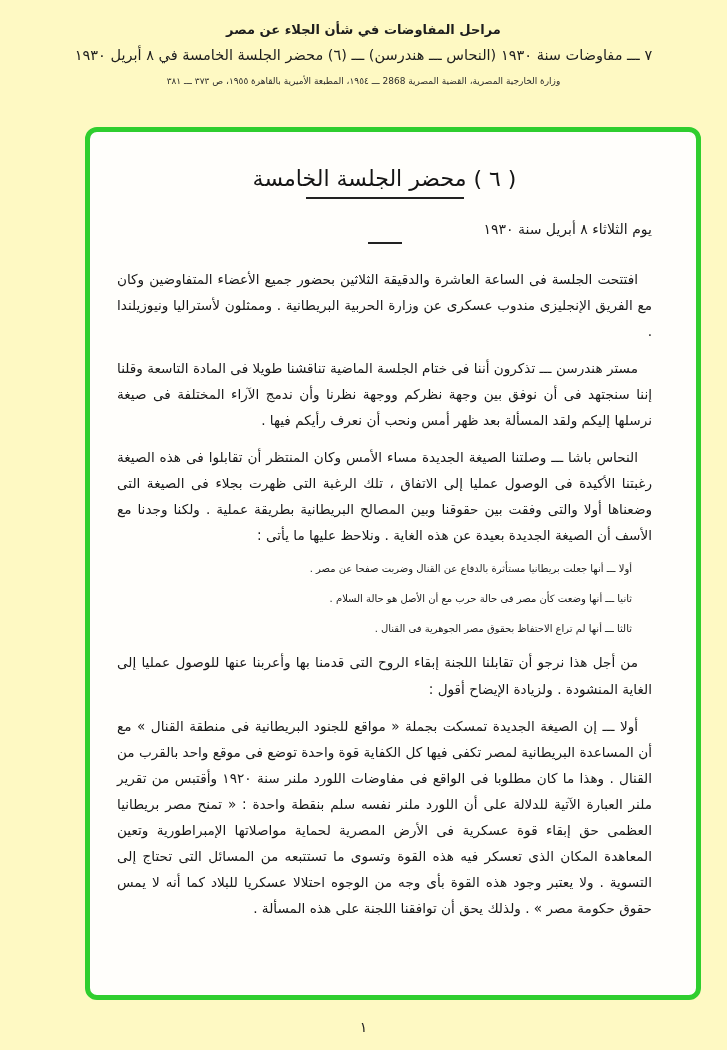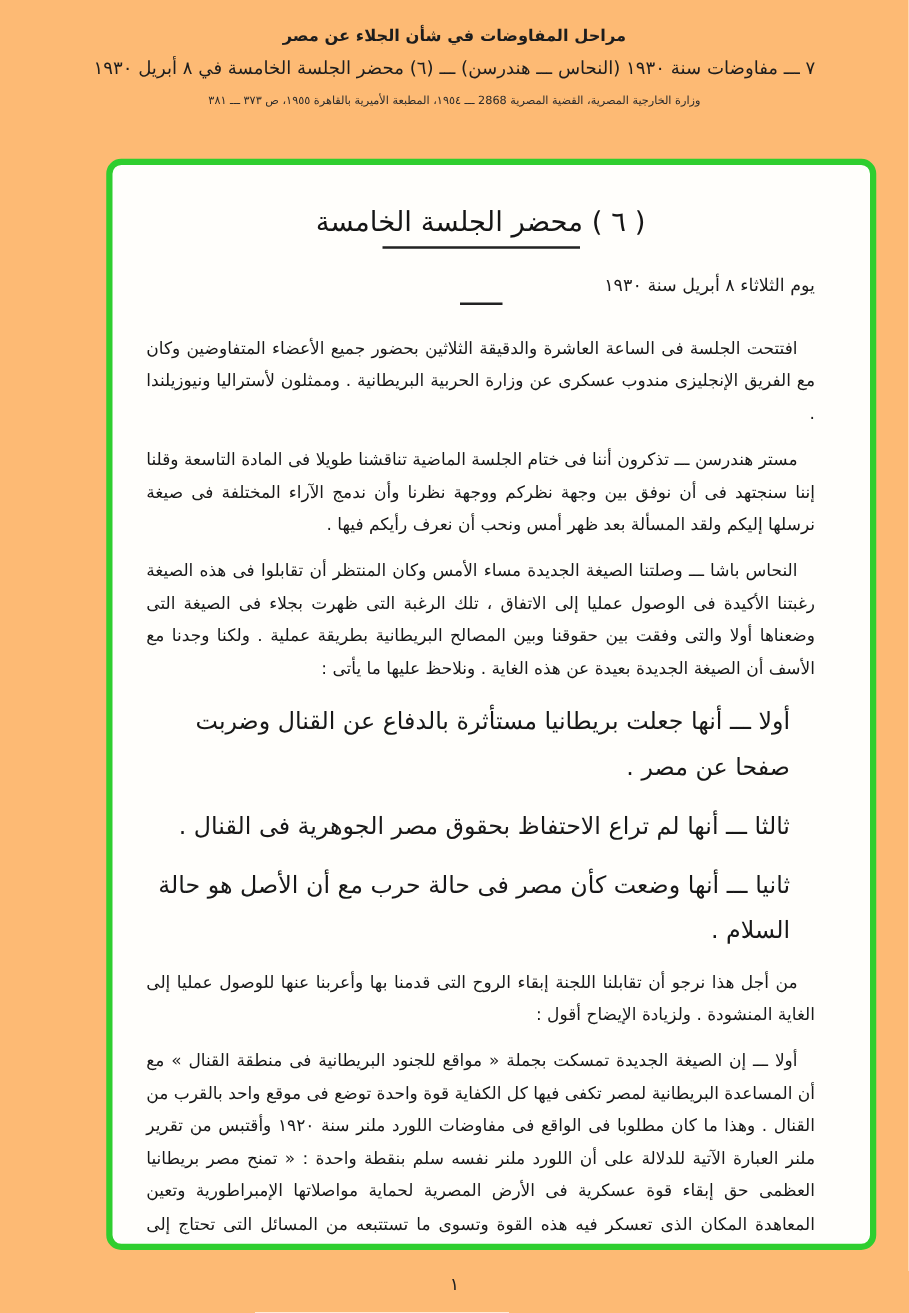--- a/index.html
+++ b/index.html
@@ -5,21 +5,21 @@
   * { margin: 0; padding: 0; box-sizing: border-box; }
   html, body { background: #ffffff; }
   body {
     width: 727px; height: 1050px;
     font-family: "DejaVu Sans", sans-serif;
     color: #1d1d1d;
     direction: rtl;
     position: relative;
     overflow: hidden;
   }
-  .page { width: 727px; height: 1050px; position: relative; background: #fdba74; }
+  .page { width: 727px; height: 1050px; position: relative; background: #fef9c3; }
 
   
   .header { position: absolute; top: 22px; left: 0; right: 0; text-align: center; }
   .header-title  { font-size: 13px; font-weight: bold; letter-spacing: .2px; margin-bottom: 10px; }
   .header-subtitle { font-size: 14.5px; font-weight: normal; margin-bottom: 13px; }
   .header-source { font-size: 9px; color: #2a2a2a; }
 
   
   .frame {
     position: absolute;
@@ -57,21 +57,21 @@
   .para {
     font-size: 13.6px;
     line-height: 1.92;
     text-align: justify;
     text-align-last: right;
     text-indent: 14px;
     margin-bottom: 11px;
     color: #181818;
   }
   .item {
-    font-size: 19px;
+    font-size: 10px;
     line-height: 1.9;
     padding-right: 20px;
     margin-bottom: 11px;
     color: #181818;
   }
 
   
   .footer {
     position: absolute;
     bottom: 14px; left: 0; right: 0;
@@ -95,22 +95,22 @@
     <div class="title-rule"></div>
 
     <div class="doc-date">يوم الثلاثاء ٨ أبريل سنة ١٩٣٠</div>
     <div class="date-rule"></div>
 
     <div class="body-text">
       <p class="para">افتتحت الجلسة فى الساعة العاشرة والدقيقة الثلاثين بحضور جميع الأعضاء المتفاوضين وكان مع الفريق الإنجليزى مندوب عسكرى عن وزارة الحربية البريطانية . وممثلون لأستراليا ونيوزيلندا .</p>
       <p class="para">مستر هندرسن ـــ تذكرون أننا فى ختام الجلسة الماضية تناقشنا طويلا فى المادة التاسعة وقلنا إننا سنجتهد فى أن نوفق بين وجهة نظركم ووجهة نظرنا وأن ندمج الآراء المختلفة فى صيغة نرسلها إليكم ولقد المسألة بعد ظهر أمس ونحب أن نعرف رأيكم فيها .</p>
       <p class="para">النحاس باشا ـــ وصلتنا الصيغة الجديدة مساء الأمس وكان المنتظر أن تقابلوا فى هذه الصيغة رغبتنا الأكيدة فى الوصول عمليا إلى الاتفاق ، تلك الرغبة التى ظهرت بجلاء فى الصيغة التى وضعناها أولا والتى وفقت بين حقوقنا وبين المصالح البريطانية بطريقة عملية . ولكنا وجدنا مع الأسف أن الصيغة الجديدة بعيدة عن هذه الغاية . ونلاحظ عليها ما يأتى :</p>
       <p class="item">أولا ـــ أنها جعلت بريطانيا مستأثرة بالدفاع عن القنال وضربت صفحا عن مصر .</p>
+      <p class="item">ثانيا ـــ أنها وضعت كأن مصر فى حالة حرب مع أن الأصل هو حالة السلام .</p>
       <p class="item">ثالثا ـــ أنها لم تراع الاحتفاظ بحقوق مصر الجوهرية فى القنال .</p>
-      <p class="item">ثانيا ـــ أنها وضعت كأن مصر فى حالة حرب مع أن الأصل هو حالة السلام .</p>
       <p class="para">من أجل هذا نرجو أن تقابلنا اللجنة إبقاء الروح التى قدمنا بها وأعربنا عنها للوصول عمليا إلى الغاية المنشودة . ولزيادة الإيضاح أقول :</p>
       <p class="para">أولا ـــ إن الصيغة الجديدة تمسكت بجملة « مواقع للجنود البريطانية فى منطقة القنال » مع أن المساعدة البريطانية لمصر تكفى فيها كل الكفاية قوة واحدة توضع فى موقع واحد بالقرب من القنال . وهذا ما كان مطلوبا فى الواقع فى مفاوضات اللورد ملنر سنة ١٩٢٠ وأقتبس من تقرير ملنر العبارة الآتية للدلالة على أن اللورد ملنر نفسه سلم بنقطة واحدة : « تمنح مصر بريطانيا العظمى حق إبقاء قوة عسكرية فى الأرض المصرية لحماية مواصلاتها الإمبراطورية وتعين المعاهدة المكان الذى تعسكر فيه هذه القوة وتسوى ما تستتبعه من المسائل التى تحتاج إلى التسوية . ولا يعتبر وجود هذه القوة بأى وجه من الوجوه احتلالا عسكريا للبلاد كما أنه لا يمس حقوق حكومة مصر » . ولذلك يحق أن توافقنا اللجنة على هذه المسألة .</p>
     </div>
   </section>
 
   <footer class="footer">
     <span class="page-number">١</span>
   </footer>
 
 </div>

